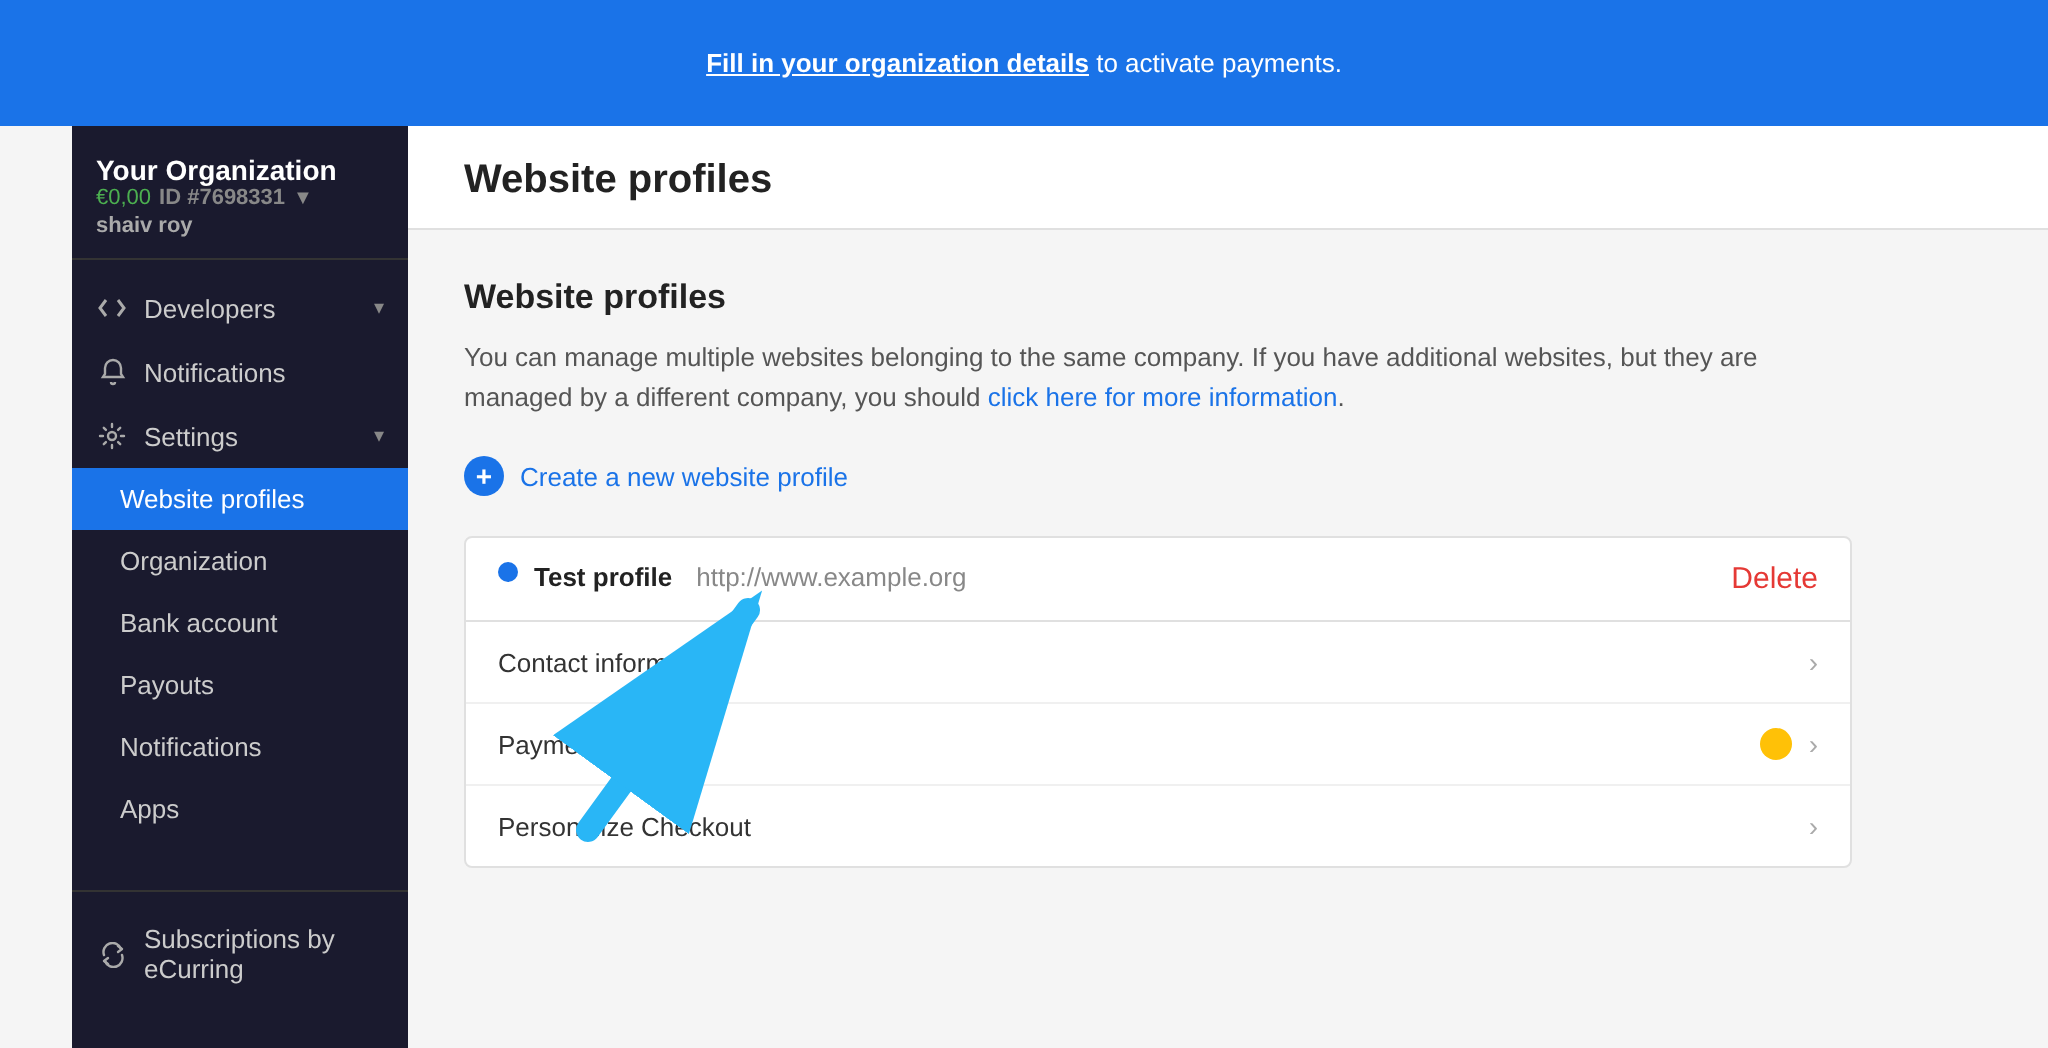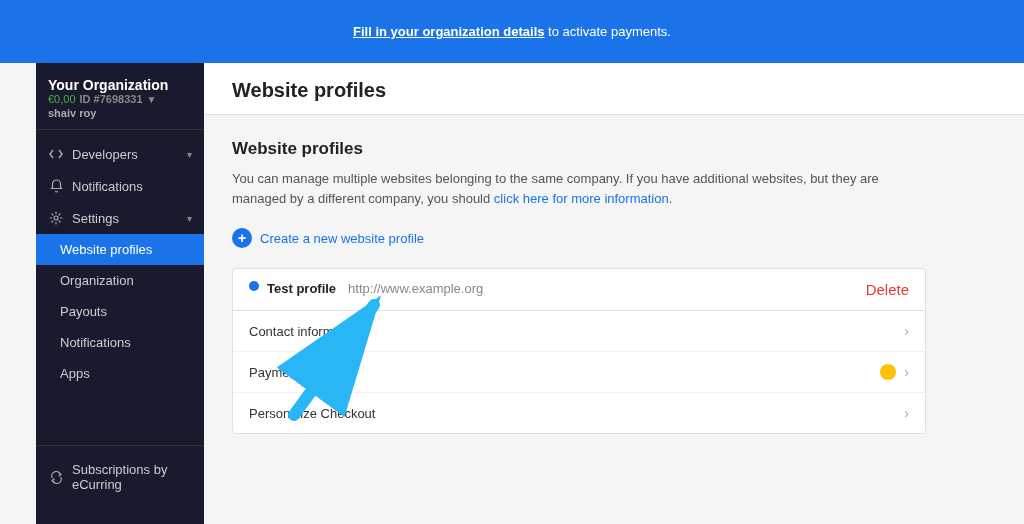--- a/index.html
+++ b/index.html
@@ -302,20 +302,23 @@
 
       <div class="sidebar-item sub-item active">
         <span>Website profiles</span>
       </div>
 
       <div class="sidebar-item sub-item">
         <span>Organization</span>
       </div>
 
 
+      <div class="sidebar-item sub-item">
+        <span>Bank account</span>
+      </div>
 
       <div class="sidebar-item sub-item">
         <span>Payouts</span>
       </div>
 
       <div class="sidebar-item sub-item">
         <span>Notifications</span>
       </div>
 
       <div class="sidebar-item sub-item">

